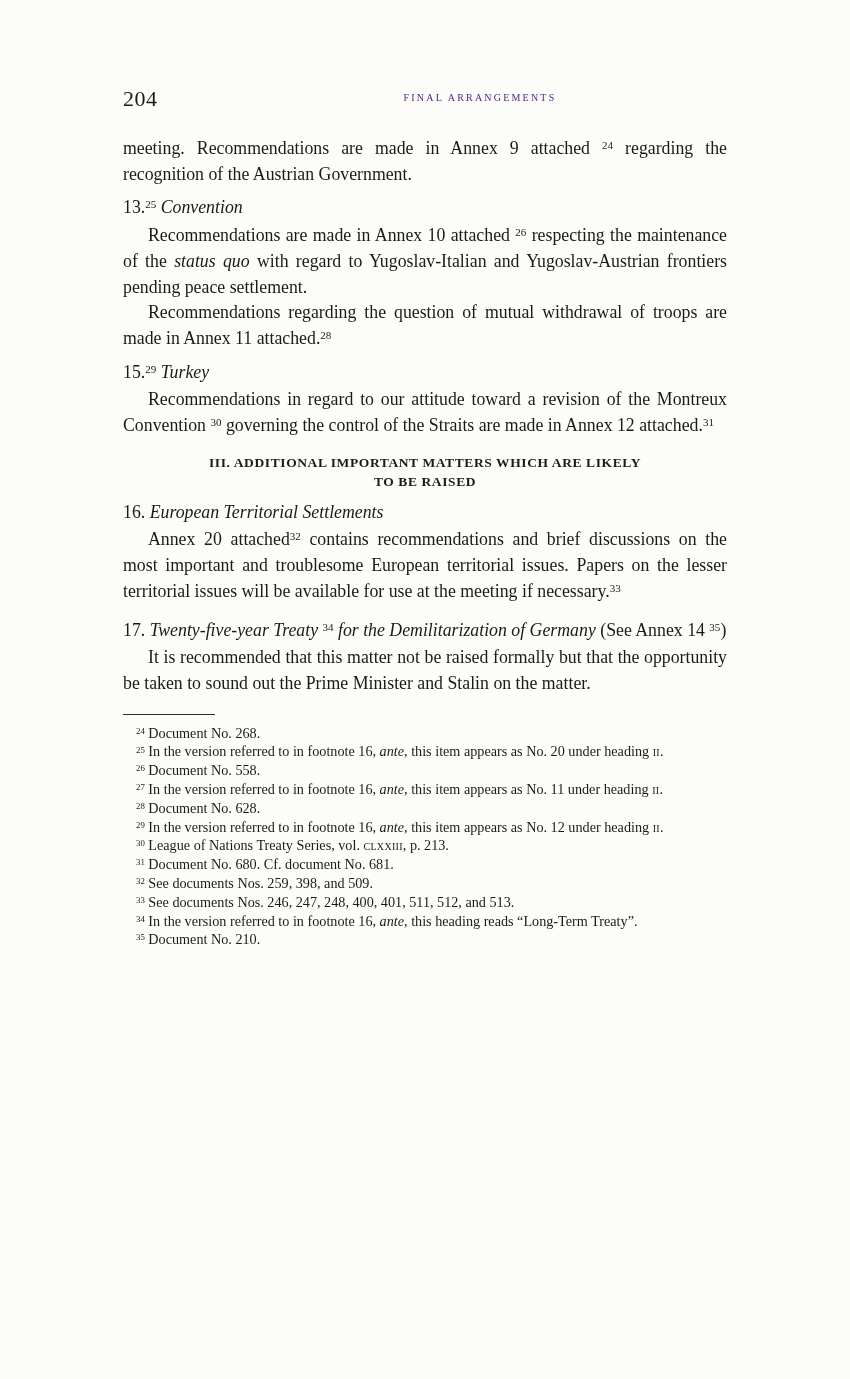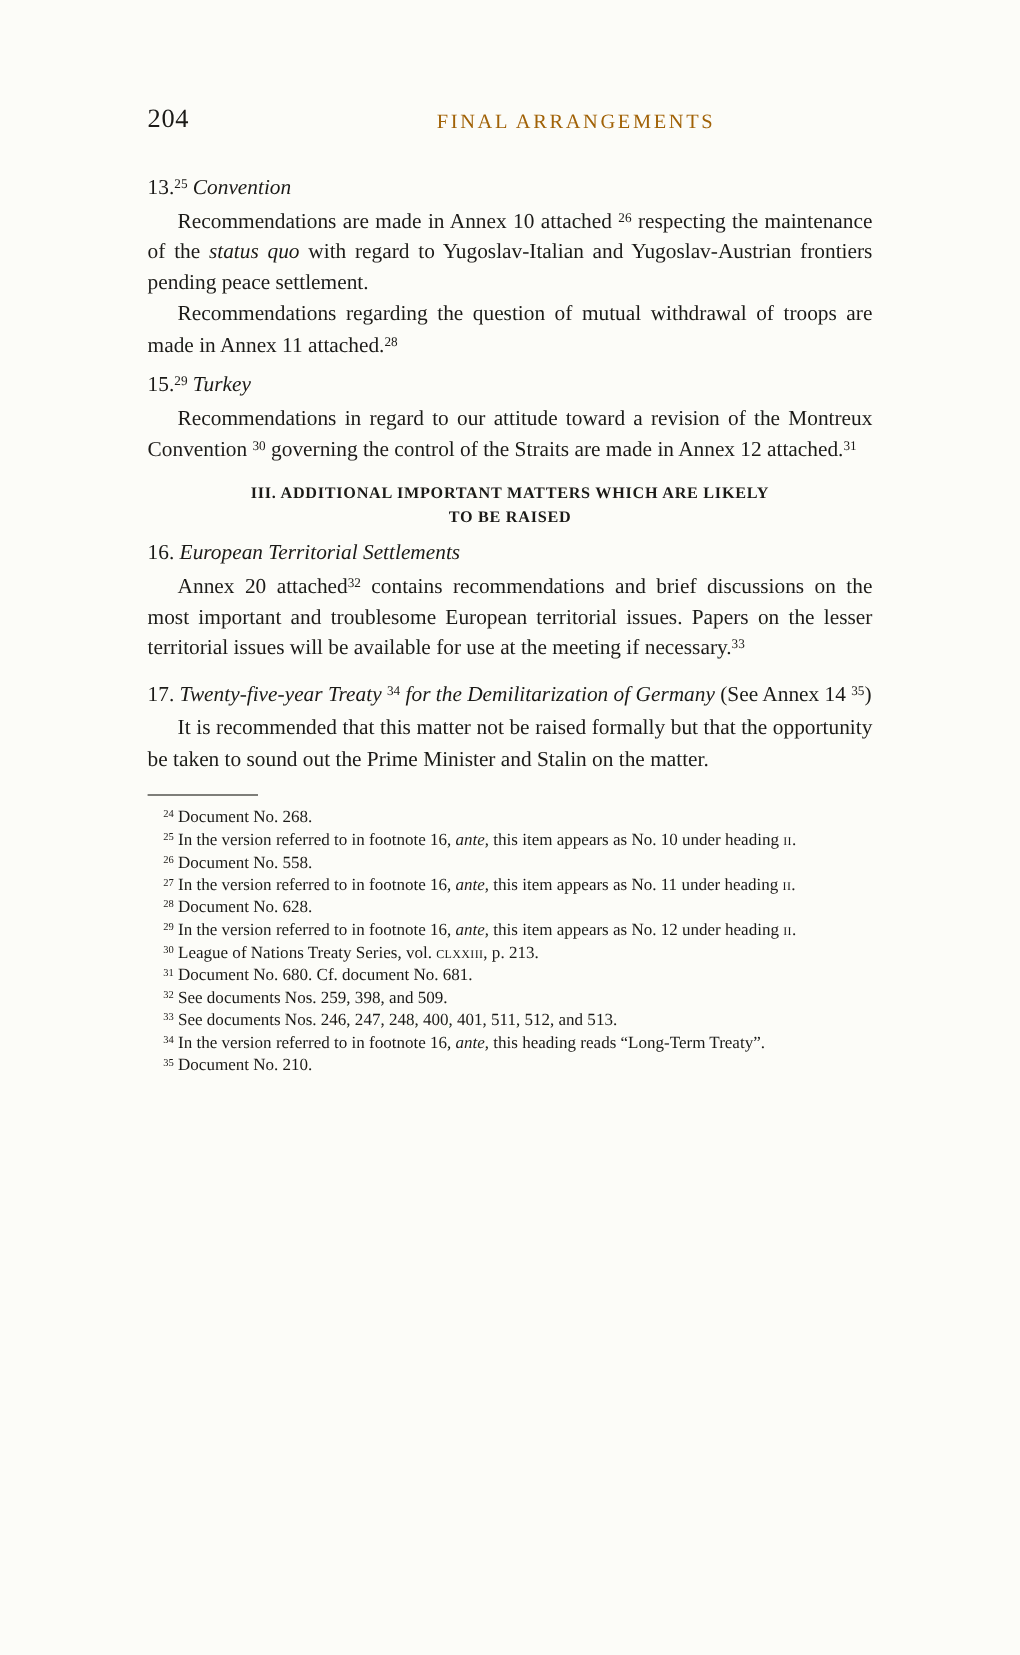--- a/index.html
+++ b/index.html
@@ -15,21 +15,21 @@
     overflow: hidden;
   }
   .running-header { position: relative; height: 50px; }
   .page-number {
     position: absolute; left: 0; top: 0;
     font-size: 22px; letter-spacing: 0.5px;
   }
   .running-head {
     position: absolute; left: 50%; top: 6px;
     transform: translateX(calc(-50% + 55px));
-    font-size: 17px; letter-spacing: 2.2px; color: #a16207;
+    font-size: 10px; letter-spacing: 2.2px; color: #4c1d95;
     white-space: nowrap;
   }
   .body-text {
     font-size: 17.8px;
     line-height: 25.7px;
     text-align: justify;
   }
   .para { margin: 0; text-indent: 25px; }
   .para.first { text-indent: 0; }
   .item-heading {
@@ -77,20 +77,21 @@
 
 <div class="page">
 
   <header class="running-header">
     <span class="page-number">204</span>
     <span class="running-head">FINAL ARRANGEMENTS</span>
   </header>
 
   <main class="body-text">
 
+    <p class="para first"><span class="r-p">meeting. Recommendations are made in Annex 9 attached </span><span class="r-sup">24</span><span class="r-p"> regarding the recognition of the Austrian Government.</span></p>
 
     <h3 class="item-heading"><span class="r-p">13.</span><span class="r-sup">25</span><span class="r-i"> Convention</span></h3>
     <p class="para"><span class="r-p">Recommendations are made in Annex 10 attached </span><span class="r-sup">26</span><span class="r-p"> respecting the maintenance of the </span><span class="r-i">status quo</span><span class="r-p"> with regard to Yugoslav-Italian and Yugoslav-Austrian frontiers pending peace settlement.</span></p>
 
     <p class="para"><span class="r-p">Recommendations regarding the question of mutual withdrawal of troops are made in Annex 11 attached.</span><span class="r-sup">28</span></p>
 
     <h3 class="item-heading"><span class="r-p">15.</span><span class="r-sup">29</span><span class="r-i"> Turkey</span></h3>
     <p class="para"><span class="r-p">Recommendations in regard to our attitude toward a revision of the Montreux Convention </span><span class="r-sup">30</span><span class="r-p"> governing the control of the Straits are made in Annex 12 attached.</span><span class="r-sup">31</span></p>
 
     <div class="section-heading">
@@ -102,21 +103,21 @@
     <p class="para"><span class="r-p">Annex 20 attached</span><span class="r-sup">32</span><span class="r-p"> contains recommendations and brief discussions on the most important and troublesome European territorial issues. Papers on the lesser territorial issues will be available for use at the meeting if necessary.</span><span class="r-sup">33</span></p>
 
     <h3 class="item-heading hanging"><span class="r-p">17. </span><span class="r-i">Twenty-five-year Treaty </span><span class="r-sup">34</span><span class="r-i"> for the Demilitarization of Germany </span><span class="r-p">(See Annex 14 </span><span class="r-sup">35</span><span class="r-p">)</span></h3>
     <p class="para"><span class="r-p">It is recommended that this matter not be raised formally but that the opportunity be taken to sound out the Prime Minister and Stalin on the matter.</span></p>
 
   </main>
 
   <footer class="footnotes">
     <div class="footnote-rule"></div>
     <p class="footnote"><span class="r-sup">24</span><span class="r-p"> Document No. 268.</span></p>
-    <p class="footnote"><span class="r-sup">25</span><span class="r-p"> In the version referred to in footnote 16, </span><span class="r-i">ante</span><span class="r-p">, this item appears as No. 10 under heading </span><span class="r-sc">ii</span><span class="r-p">.</span></p>
+    <p class="footnote"><span class="r-sup">25</span><span class="r-p"> In the version referred to in footnote 16, </span><span class="r-i">ante</span><span class="r-p">, this item appears as No. 20 under heading </span><span class="r-sc">ii</span><span class="r-p">.</span></p>
     <p class="footnote"><span class="r-sup">26</span><span class="r-p"> Document No. 558.</span></p>
     <p class="footnote"><span class="r-sup">27</span><span class="r-p"> In the version referred to in footnote 16, </span><span class="r-i">ante</span><span class="r-p">, this item appears as No. 11 under heading </span><span class="r-sc">ii</span><span class="r-p">.</span></p>
     <p class="footnote"><span class="r-sup">28</span><span class="r-p"> Document No. 628.</span></p>
     <p class="footnote"><span class="r-sup">29</span><span class="r-p"> In the version referred to in footnote 16, </span><span class="r-i">ante</span><span class="r-p">, this item appears as No. 12 under heading </span><span class="r-sc">ii</span><span class="r-p">.</span></p>
     <p class="footnote"><span class="r-sup">30</span><span class="r-p"> League of Nations Treaty Series, vol. </span><span class="r-sc">clxxiii</span><span class="r-p">, p. 213.</span></p>
     <p class="footnote"><span class="r-sup">31</span><span class="r-p"> Document No. 680. Cf. document No. 681.</span></p>
     <p class="footnote"><span class="r-sup">32</span><span class="r-p"> See documents Nos. 259, 398, and 509.</span></p>
     <p class="footnote"><span class="r-sup">33</span><span class="r-p"> See documents Nos. 246, 247, 248, 400, 401, 511, 512, and 513.</span></p>
     <p class="footnote"><span class="r-sup">34</span><span class="r-p"> In the version referred to in footnote 16, </span><span class="r-i">ante</span><span class="r-p">, this heading reads “Long-Term Treaty”.</span></p>
     <p class="footnote"><span class="r-sup">35</span><span class="r-p"> Document No. 210.</span></p>

